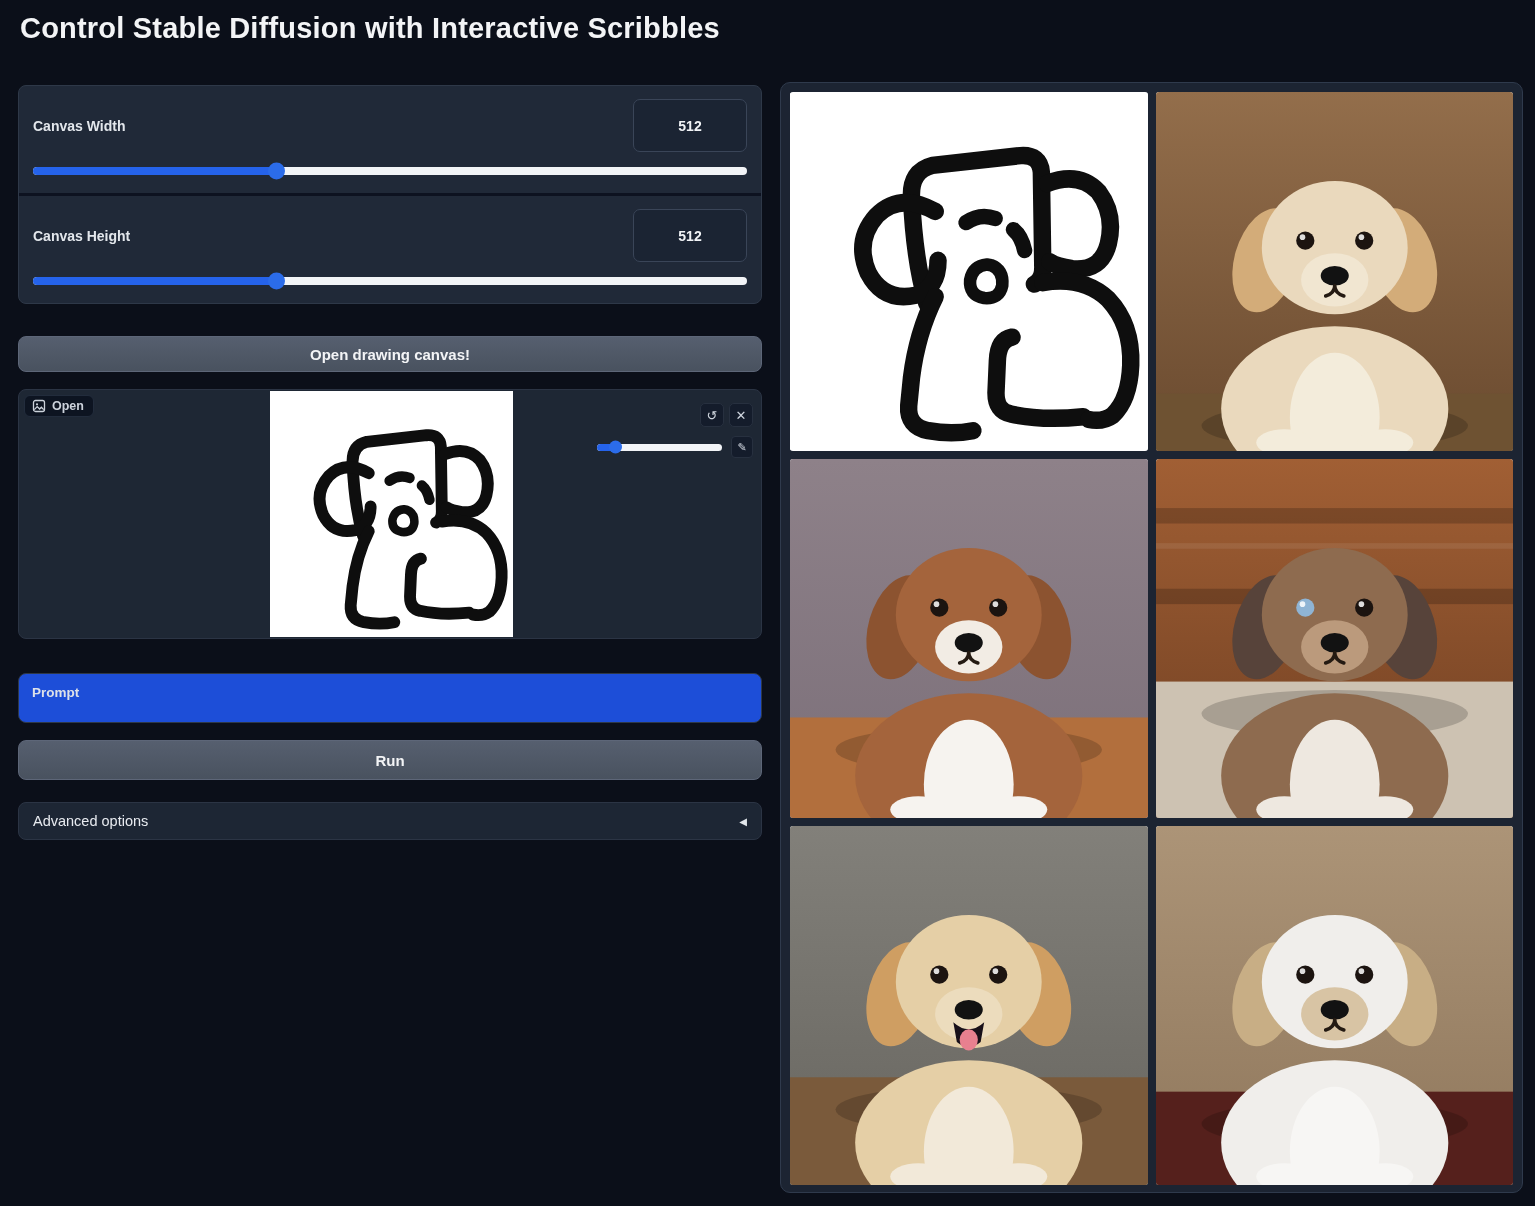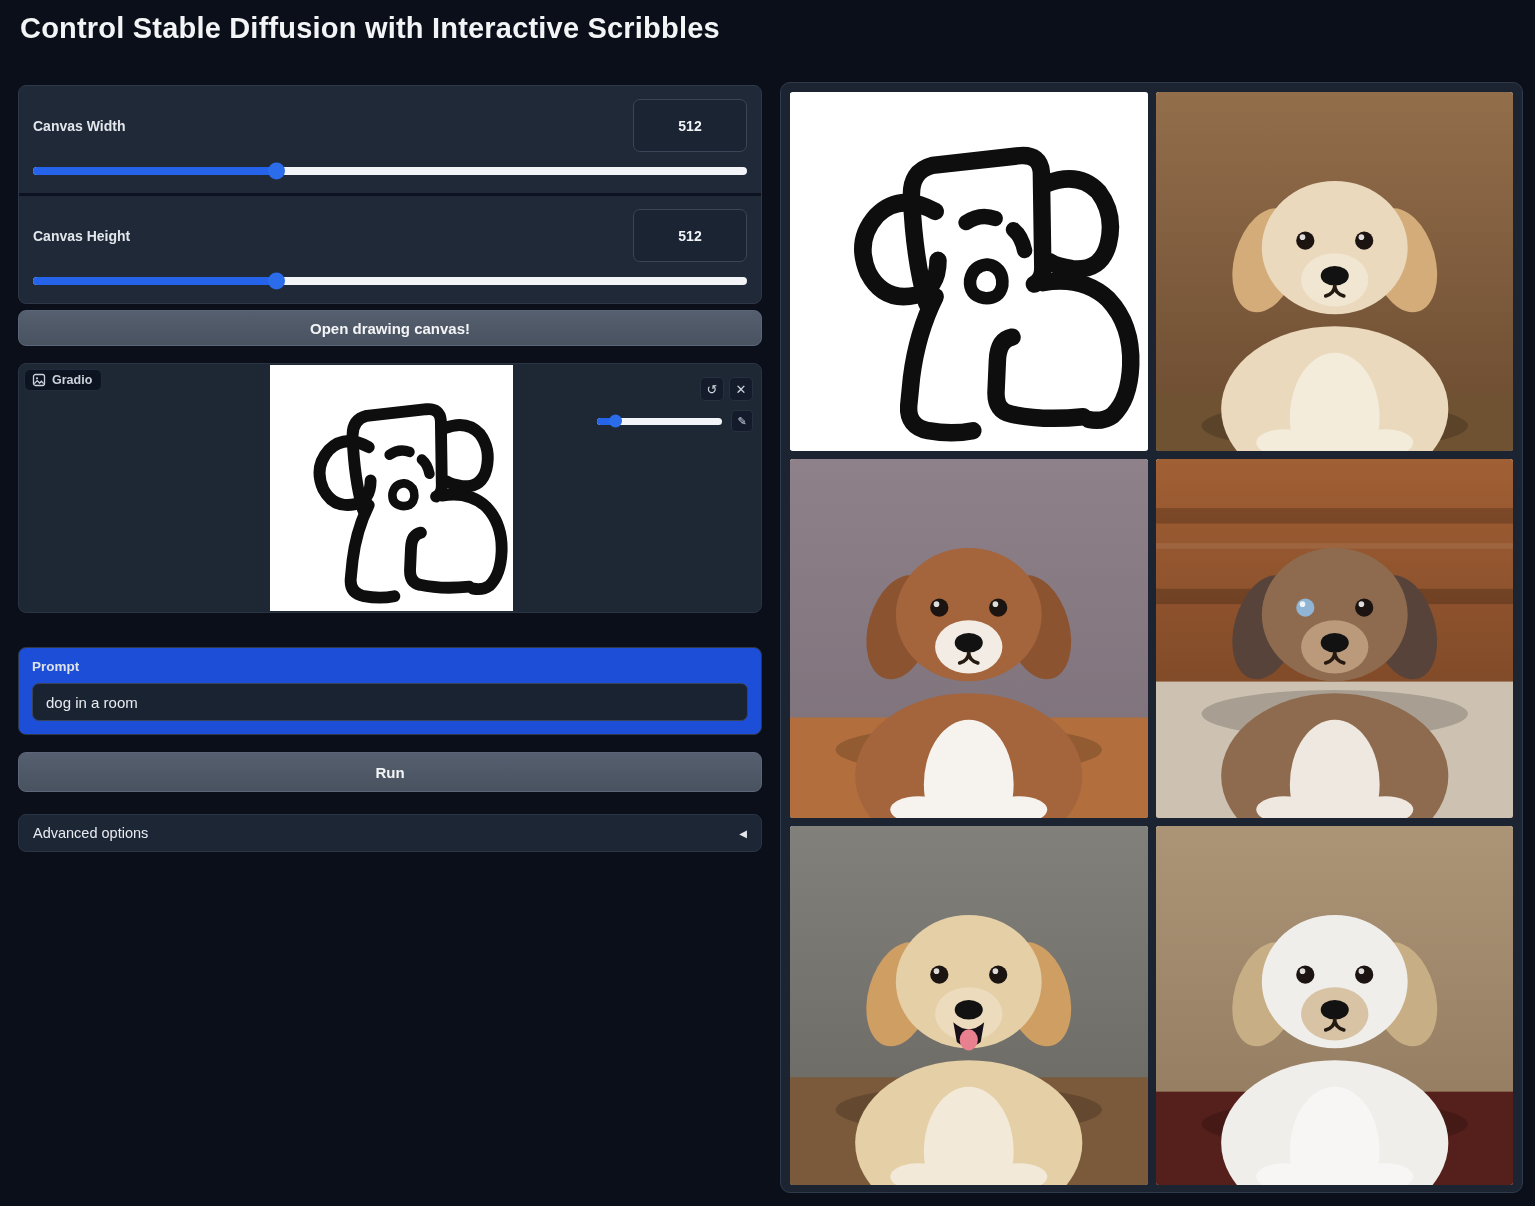--- a/index.html
+++ b/index.html
@@ -20,21 +20,21 @@
            color:#f1f3f6;font-size:14px;font-weight:700;text-align:center;
            font-family:"Liberation Sans",sans-serif;padding:12px;}
   .track{margin-top:15px;height:8px;background:#f2f4f7;border-radius:5px;position:relative;}
   .fill{position:absolute;left:0;top:0;bottom:0;background:#2563eb;border-radius:5px;}
   .thumb{position:absolute;top:50%;transform:translateY(-50%);width:17px;height:17px;
          border-radius:50%;background:#2b6cea;}
 
   .gbtn{height:34px;border-radius:8px;background:linear-gradient(180deg,#565f6f,#49525f);
         border:1px solid #5d6678;color:#f3f4f6;font-weight:700;font-size:15px;
         display:flex;align-items:center;justify-content:center;cursor:pointer;}
-  .open-btn{margin-top:6px;}
+  .open-btn{margin-top:32px;}
   .run-btn{margin-top:17px;height:38px;}
 
   
   .image-block{margin-top:17px;height:250px;background:#1e2734;border:1px solid #2b3444;
                border-radius:8px;position:relative;box-sizing:border-box;}
   .canvas-wrap{position:absolute;left:251px;top:1px;width:243px;height:246px;background:#ffffff;}
   .image-badge{position:absolute;left:5px;top:5px;display:flex;gap:6px;align-items:center;
                background:#0d1421;border:1px solid #222c3c;border-radius:6px;padding:3px 9px 3px 7px;
                color:#ccd2db;font-size:12.5px;font-weight:600;z-index:2;}
   .icon-btns{position:absolute;top:13px;right:8px;display:flex;gap:5px;z-index:2;}
@@ -117,21 +117,21 @@
 
     <div class="gbtn open-btn">Open drawing canvas!</div>
 
     <div class="image-block">
       <div class="image-badge">
         <svg width="14" height="14" viewBox="0 0 14 14" fill="none" stroke="#ccd2db" stroke-width="1.3">
           <rect x="1.5" y="1.5" width="11" height="11" rx="2"></rect>
           <circle cx="5" cy="5.3" r="1.1" fill="#ccd2db" stroke="none"></circle>
           <path d="M2.3 10.6 L5.2 7.6 L7.6 10 L9.4 8.2 L11.7 10.6"></path>
         </svg>
-        <span>Gradio</span>
+        <span>Open</span>
       </div>
       <div class="icon-btns">
         <div class="icon-btn">↺</div>
         <div class="icon-btn">✕</div>
       </div>
       <div class="brush-row">
         <div class="brush-track">
           <div class="fill" style="width: 16%;"></div>
           <div class="thumb" style="left: calc(16% - 8px);"></div>
         </div>
@@ -140,21 +140,20 @@
       <div class="canvas-wrap">
         <svg width="100%" height="100%" viewBox="0 0 512 512">
           <use href="#scribble"></use>
         </svg>
       </div>
     </div>
 
 
     <div class="prompt-panel">
       <div class="prompt-label">Prompt</div>
-      <input class="prompt-input" value="dog in a room" style="">
     </div>
 
     <div class="gbtn run-btn">Run</div>
 
     <div class="advanced">
       <span>Advanced options</span>
       <span class="adv-arrow">◀</span>
     </div>
   </div>
 

